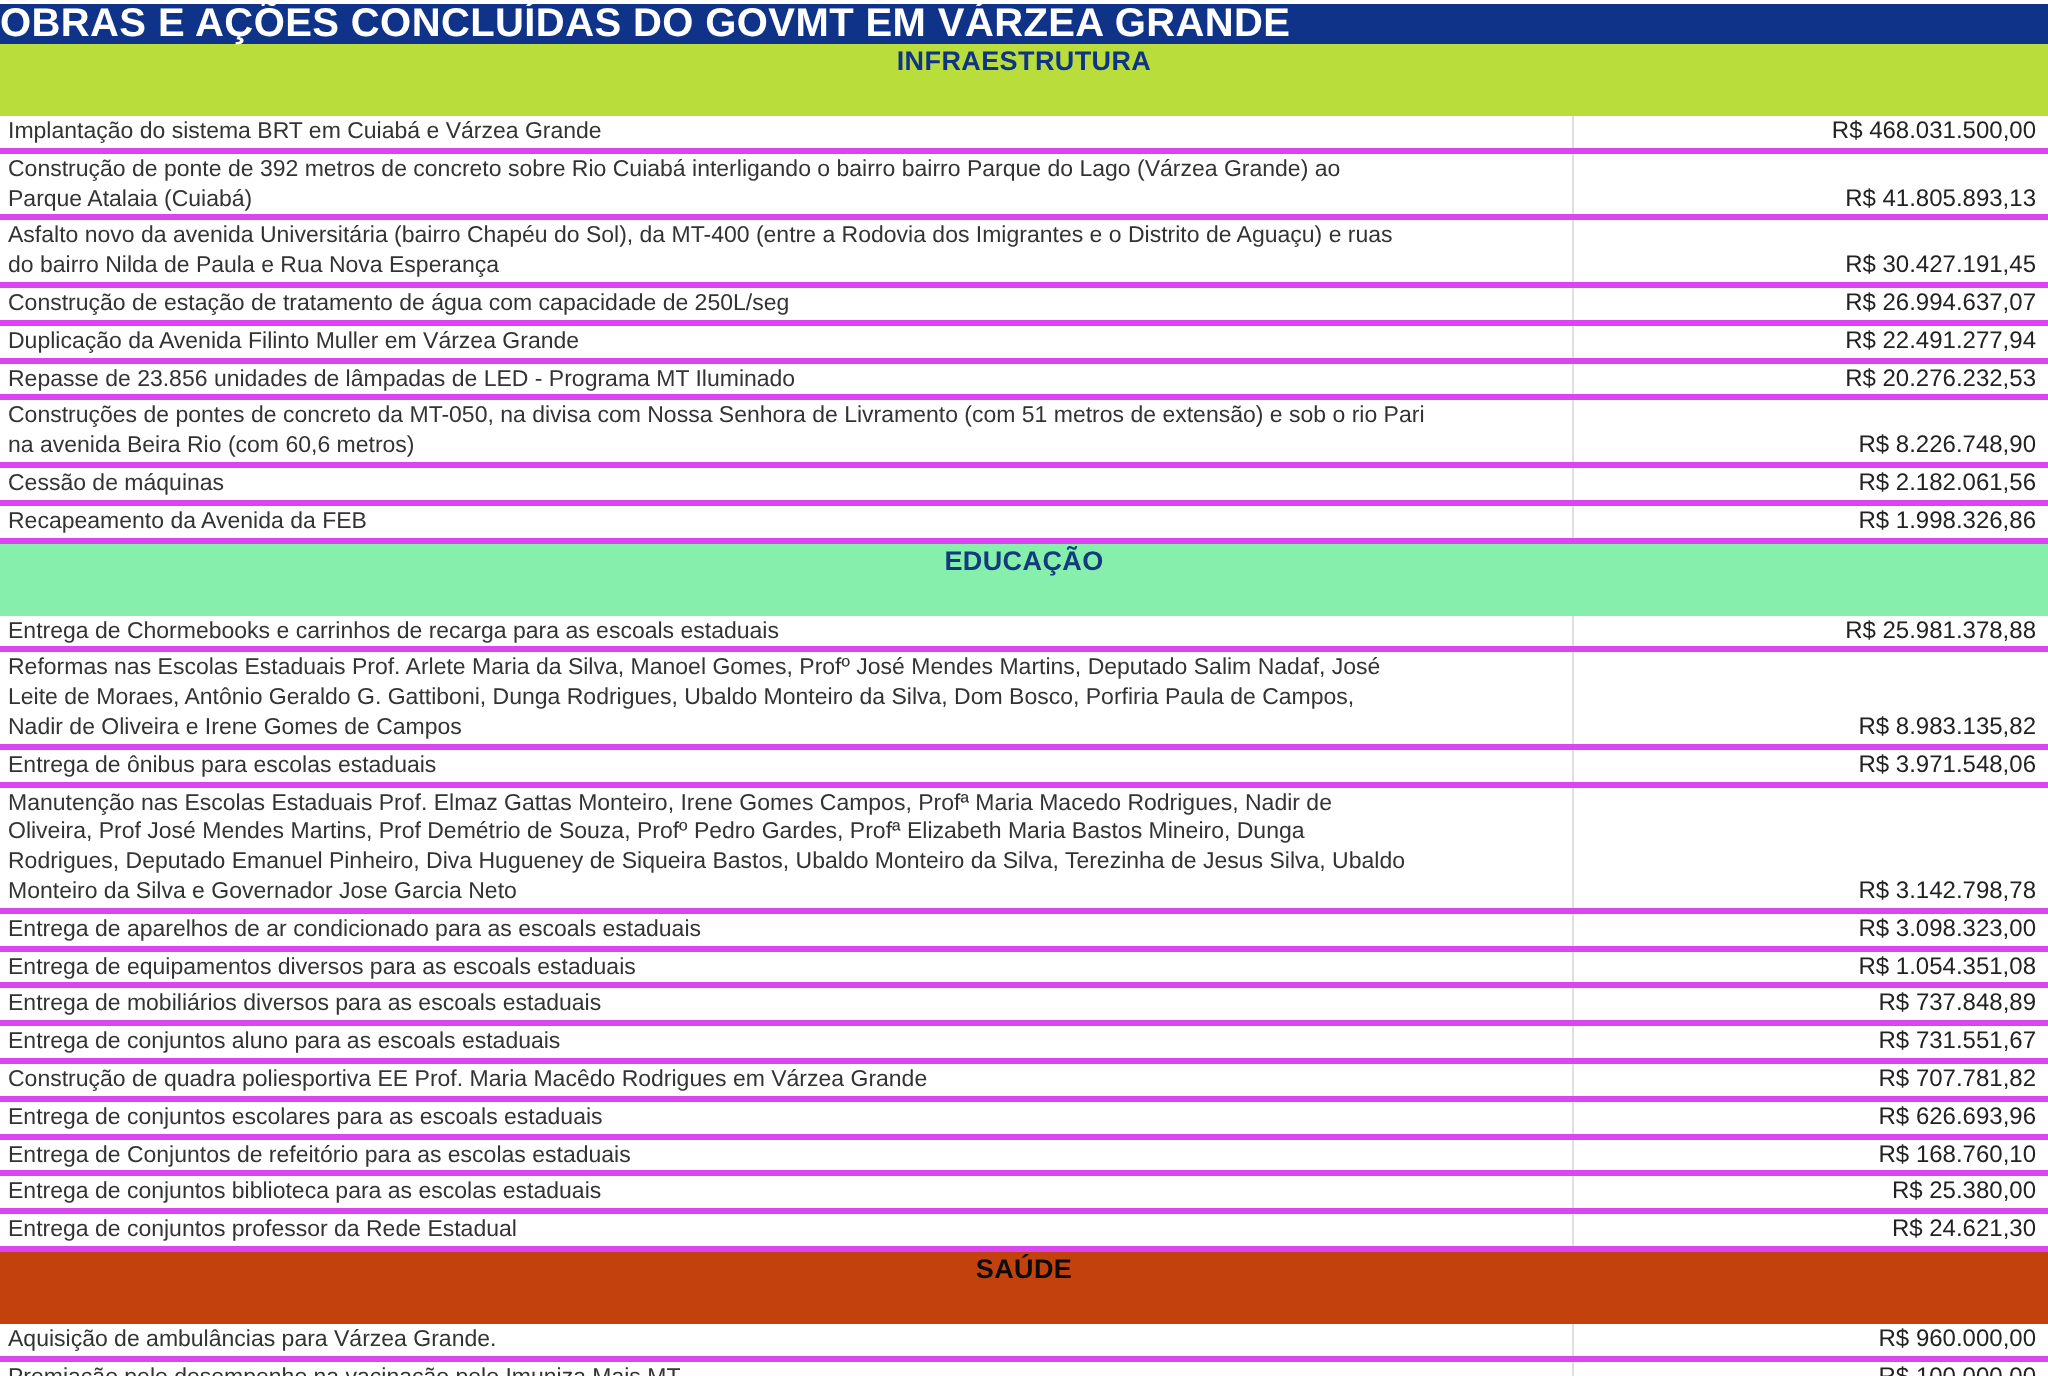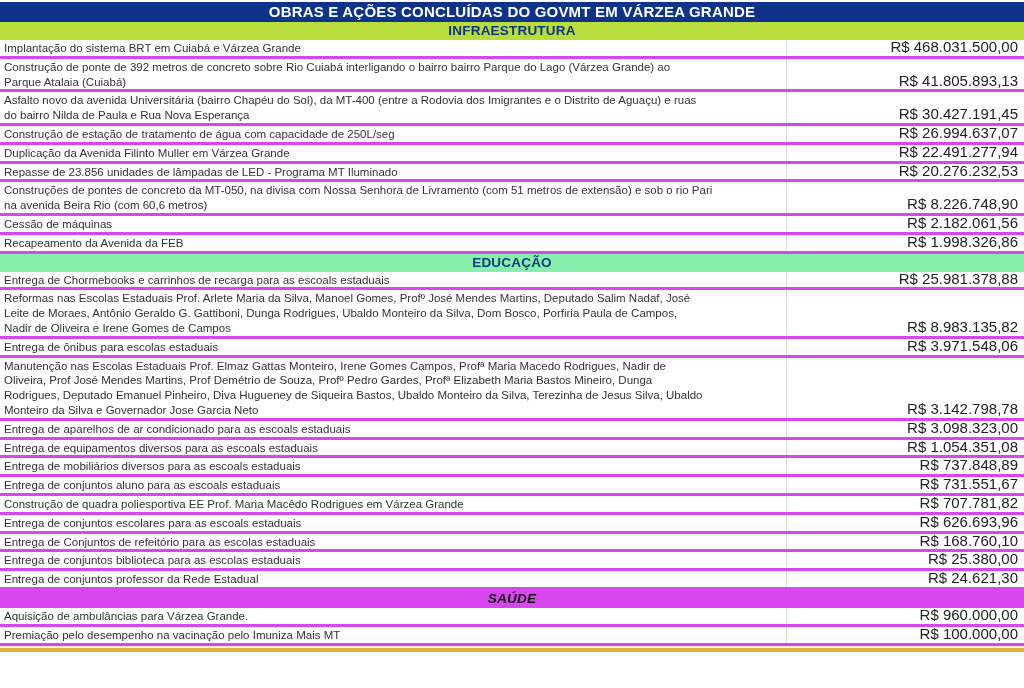--- a/index.html
+++ b/index.html
@@ -6,26 +6,26 @@
   .canvas {
     position:relative;
     width:1024px; height:688px;
     overflow:hidden;
     background:#ffffff;
     font-family:"Liberation Sans", sans-serif;
   }
   .topstrip { height:2px; background:#ffffff; }
   .title-bar {
     height:20px; line-height:20px;
-    text-align:center;
-    color:#ffffff; font-weight:bold; font-size:15px;
+    text-align:left;
+    color:#ffffff; font-weight:bold; font-size:20px;
     letter-spacing:.2px;
   }
   .sec-header {
-    height:18px; line-height:18px;
+    height:36px; line-height:18px;
     text-align:center;
     font-weight:bold; font-size:13.5px;
     letter-spacing:.2px;
   }
   .row {
     position:relative;
     border-bottom:3px solid #d946ef;
     background:#ffffff;
   }
   .row::after {
@@ -35,21 +35,21 @@
   }
   .desc {
     position:relative; z-index:1;
     font-size:11.5px; line-height:14.8px;
     color:#333333;
     padding:1px 0 0 4px;
     white-space:pre-line;
   }
   .value {
     position:absolute; right:6px; bottom:1px; z-index:2;
-    font-size:15px; line-height:14.8px;
+    font-size:12px; line-height:14.8px;
     color:#222222;
     white-space:nowrap;
   }
   .goldbar { height:6px; }
   .gold-light { height:2px; }
   .gold-dark  { height:4px; }
 </style>
 </head>
 <body>
 
@@ -153,21 +153,21 @@
         <div class="row">
           <div class="desc">Entrega de conjuntos biblioteca para as escolas estaduais</div>
           <div class="value">R$ 25.380,00</div>
         </div>
         <div class="row">
           <div class="desc">Entrega de conjuntos professor da Rede Estadual</div>
           <div class="value">R$ 24.621,30</div>
         </div>
       </div>
       <div>
-        <div class="sec-header" style="background: #d946ef; color: rgb(11, 11, 11); font-style: italic;">SAÚDE</div>
+        <div class="sec-header" style="background: #c2410c; color: rgb(11, 11, 11);">SAÚDE</div>
         <div class="row">
           <div class="desc">Aquisição de ambulâncias para Várzea Grande.</div>
           <div class="value">R$ 960.000,00</div>
         </div>
         <div class="row">
           <div class="desc">Premiação pelo desempenho na vacinação pelo Imuniza Mais MT</div>
           <div class="value">R$ 100.000,00</div>
         </div>
       </div>
     </div>

